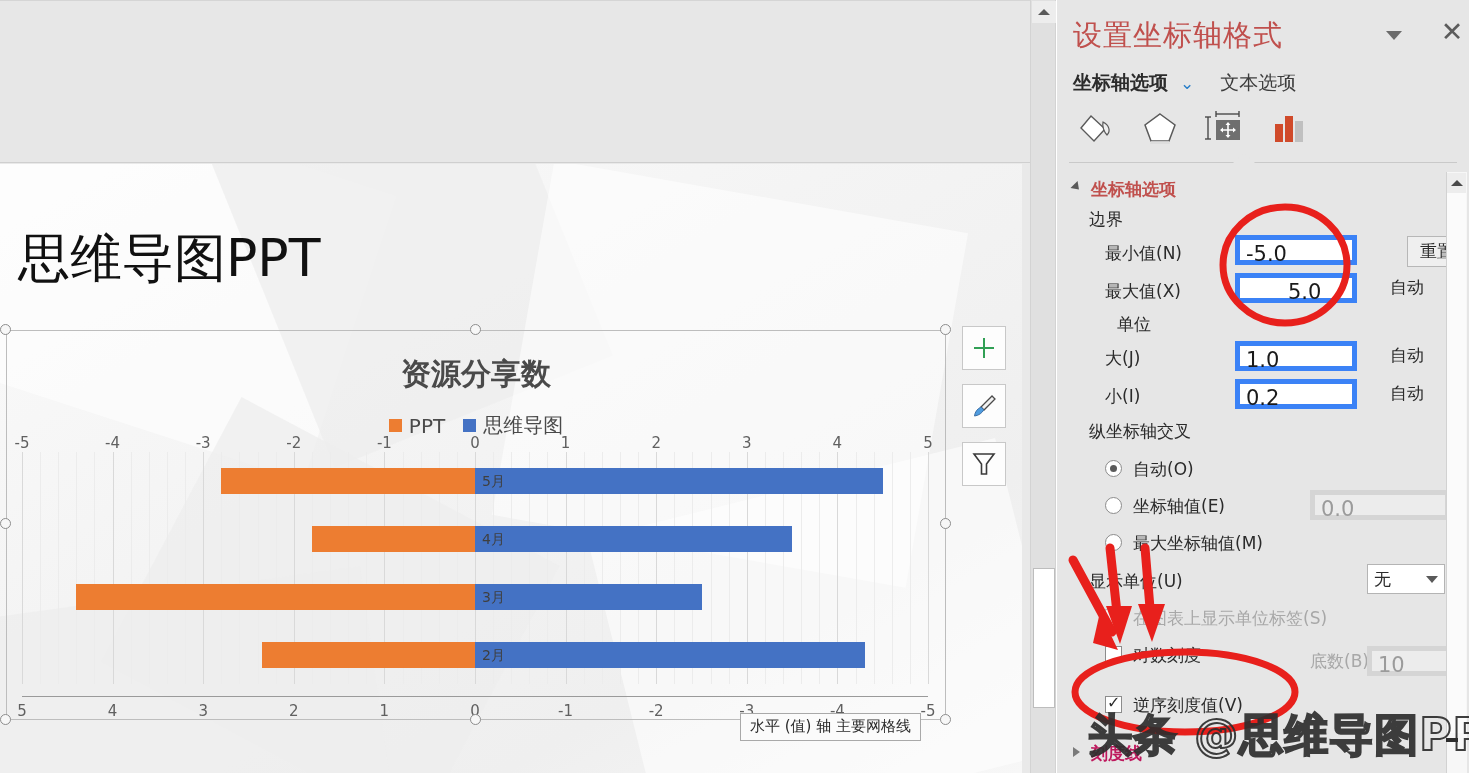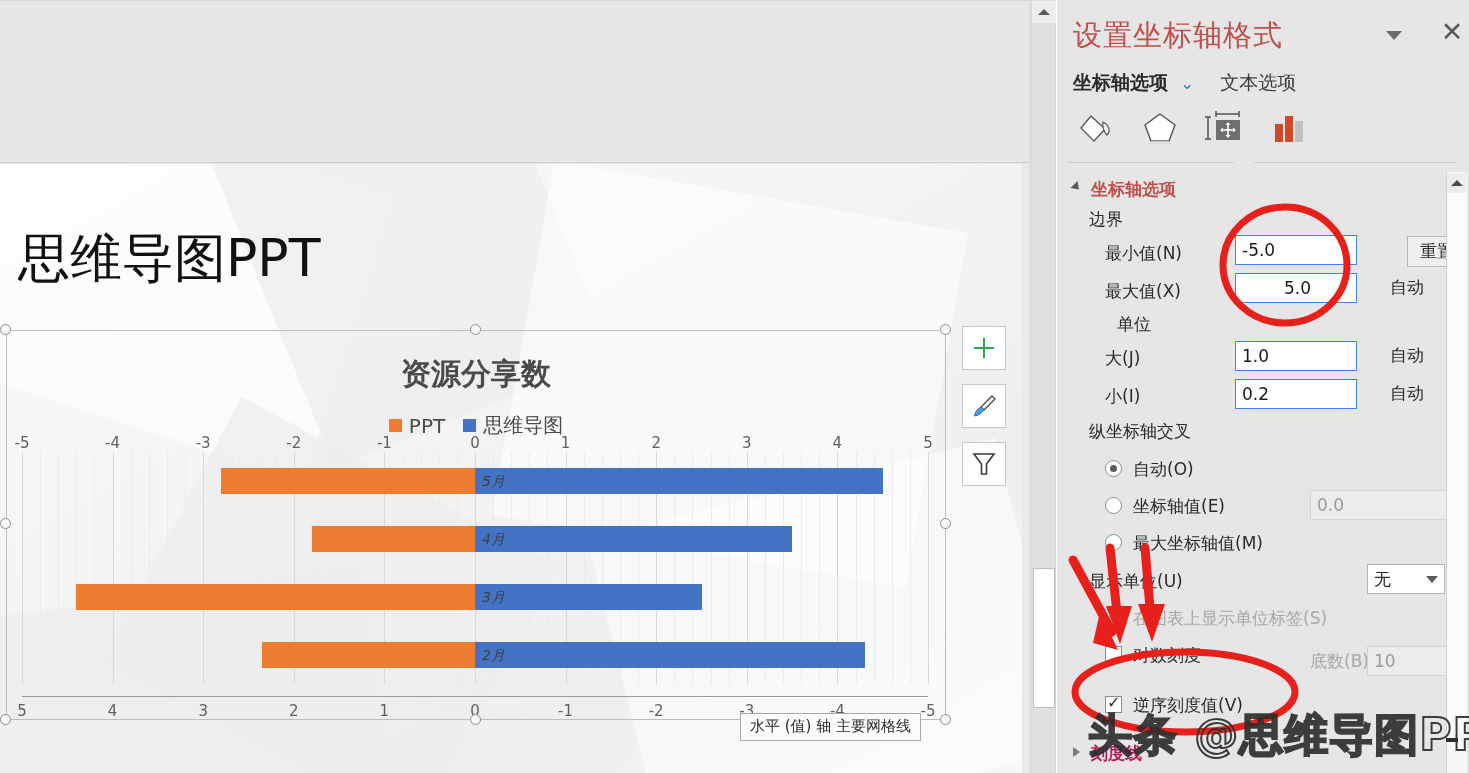--- a/index.html
+++ b/index.html
@@ -60,21 +60,21 @@
     position: absolute; left: 0; right: 0; top: 82px;
     display: flex; justify-content: center; align-items: center; gap: 18px;
     font-size: 20px; color: #4a4a4a;
     font-family: "DejaVu Sans","Liberation Sans",sans-serif;
   }
   .legend-item { display: flex; align-items: center; gap: 7px; }
   .legend-sw { width: 13px; height: 13px; display: inline-block; }
 
   
   .plot {
-    position: absolute; left: 16px; top: 122px; width: 906px; height: 232px; font-style: italic;
+    position: absolute; left: 16px; top: 122px; width: 906px; height: 232px;
   }
   .gridline { position: absolute; top: 0; bottom: 0; width: 1px; background: #d9d9d9; }
   .gridline.minor { background: #ececec; }
   .axis-top-labels { position: absolute; left: 16px; top: 104px; width: 906px; height: 20px; }
   .tick-lab {
     position: absolute; transform: translateX(-50%);
     font-size: 15px; color: #606060;
     font-family: "DejaVu Sans","Liberation Sans",sans-serif;
   }
   .bar { position: absolute; height: 26px; }
@@ -172,21 +172,21 @@
   .sec-tri {
     position: absolute; left: 16px; width: 0; height: 0;
     border-left: 7px solid #5a5a5a; border-top: 5px solid transparent;
     border-bottom: 5px solid transparent;
     transform: rotate(45deg);
   }
   .grp-label { position: absolute; font-size: 17px; color: #2b2b2b; }
   .fld-label { position: absolute; font-size: 17px; color: #2b2b2b; white-space: nowrap; }
   .txtbox {
     position: absolute; width: 122px; height: 30px; background: #ffffff;
-    border: 1px solid #3b82f6; font-size: 17px; color: #1a1a1a;
+    border: 5px solid #3b82f6; font-size: 21px; color: #1a1a1a;
     padding: 0 6px; line-height: 28px;
   }
   .txtbox.disabled { background: #ececec; border-color: #d5d5d5; color: #9b9b9b; }
   .side-act { position: absolute; font-size: 17px; color: #2b2b2b; }
   .side-act.btn {
     border: 1px solid #b7b7b7; background: #efefef; padding: 3px 12px;
   }
 
   .radio {
     position: absolute; width: 17px; height: 17px; border-radius: 50%;

